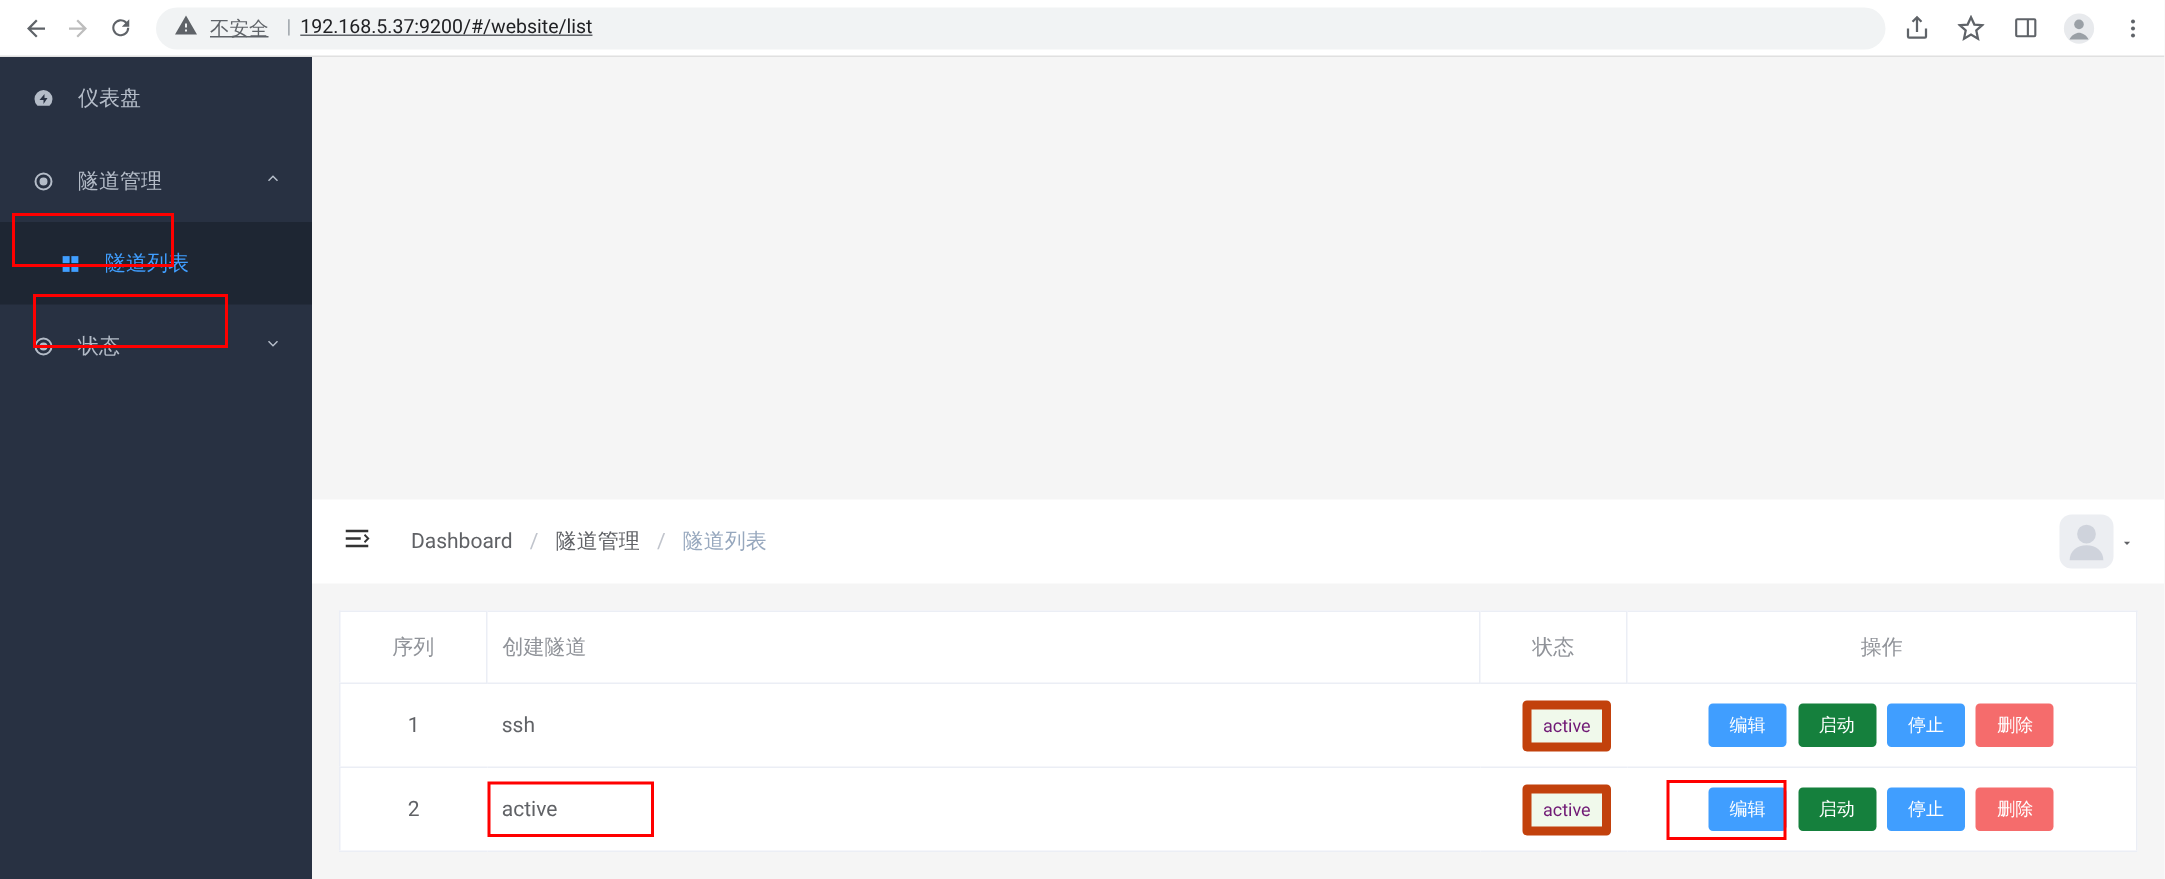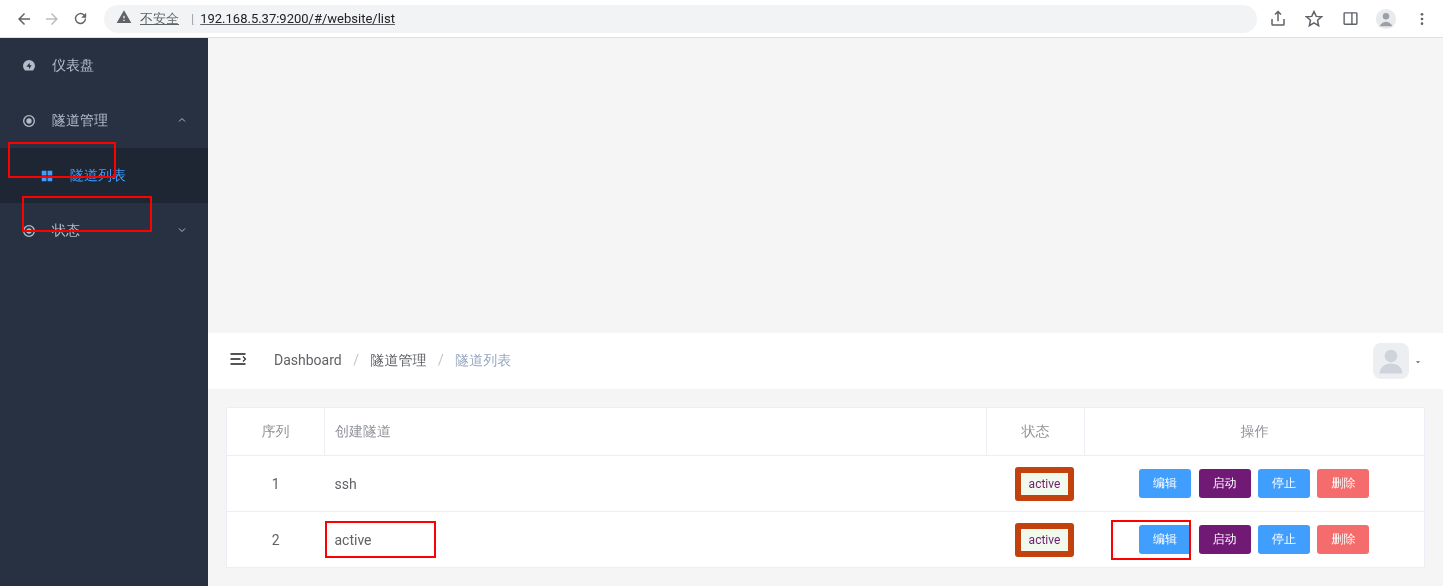--- a/index.html
+++ b/index.html
@@ -48,21 +48,21 @@
     .table th:last-child { border-right:none;}
     .table td { height: 56px; color: #606266; }
     .col-seq { width: 98px; text-align: center !important; }
     .col-name { }
     .col-status { width: 98px; text-align: center !important; }
     .col-action { width: 340px; text-align: center !important; }
     
     .badge { display: inline-block; padding: 4px 8px; background: #f0f9eb; color: #701a75; border: 6px solid #c2410c; border-radius: 3px; font-size: 12px; margin-left: 18px; }
     .btn { display: inline-block; padding: 6px 14px; border-radius: 3px; color: #fff; font-size: 12px; margin: 0 2px; cursor: pointer; border:none; }
     .btn-primary { background: #409eff; }
-    .btn-success { background: #701a75; }
+    .btn-success { background: #15803d; }
     .btn-danger { background: #f56c6c; }
     .hl-cell { position: relative; }
     .hl-name { position: absolute; left: 0px; top: 9px; width: 111px; height: 37px; border: 2px solid #ff0000; pointer-events:none; }
     .hl-edit { position: absolute; left: 26px; top: 8px; width: 80px; height: 40px; border: 2px solid #ff0000; pointer-events:none; }
     
     .sidebarwrap { position: relative; }
     
     .url-text { color: #202124;}
   </style>
 </head>

